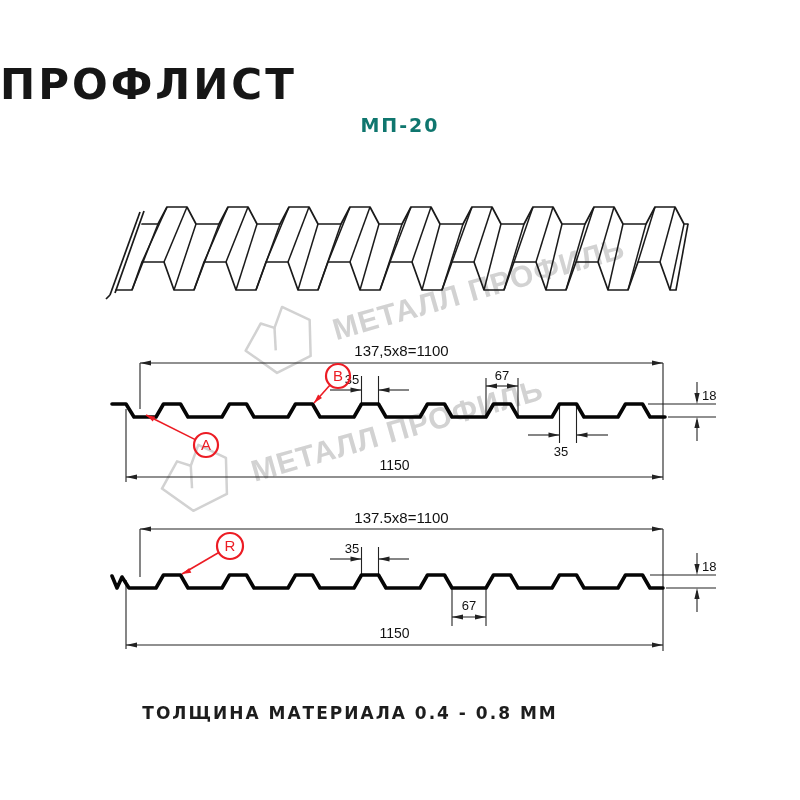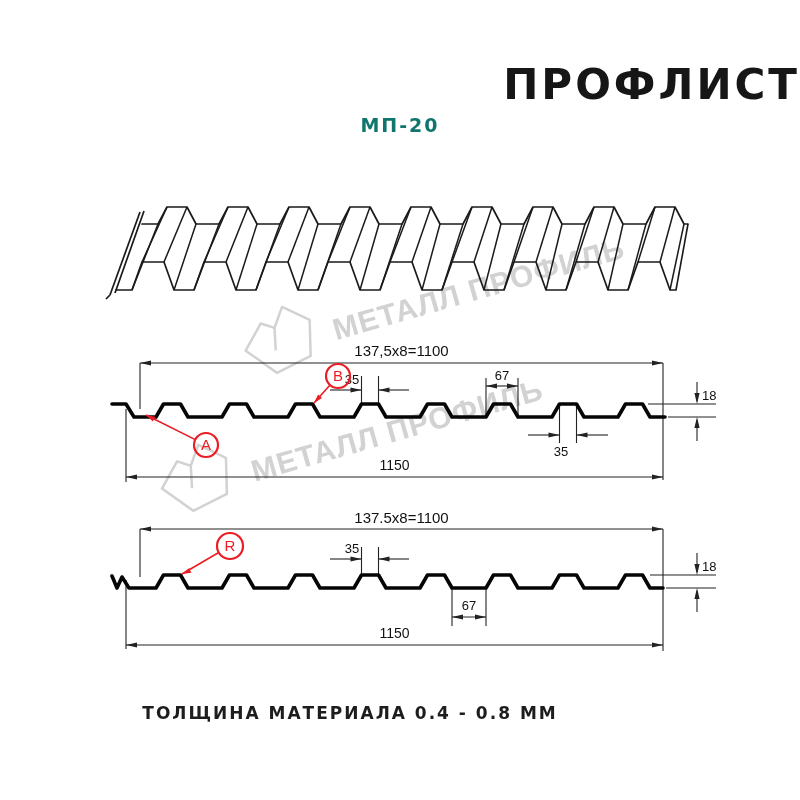--- a/index.html
+++ b/index.html
@@ -1,18 +1,18 @@
 <!DOCTYPE html>
 <html><head>
 <meta charset="utf-8">
 <style>
   html,body{margin:0;padding:0;}
   body{width:800px;height:800px;background:#ffffff;position:relative;overflow:hidden;
        font-family:"DejaVu Sans","Liberation Sans",sans-serif;}
-  .title{position:absolute;top:60px;left:0;width:800px;text-align:right;
+  .title{position:absolute;top:60px;left:0;width:800px;text-align:left;
          font-size:42px;font-weight:700;letter-spacing:3px;color:#161616;}
   .subtitle{position:absolute;top:114px;left:0;width:800px;text-align:center;
          font-size:19px;font-weight:600;letter-spacing:2px;color:#0f766e;}
   .footer{position:absolute;top:703px;left:0;width:700px;text-align:center;
          font-size:17px;font-weight:700;letter-spacing:2px;color:#1d1d1d;}
   #cad{position:absolute;left:0;top:0;}
   svg text{font-family:"Liberation Sans","DejaVu Sans",sans-serif;}
 </style>
 </head>
 <body>

